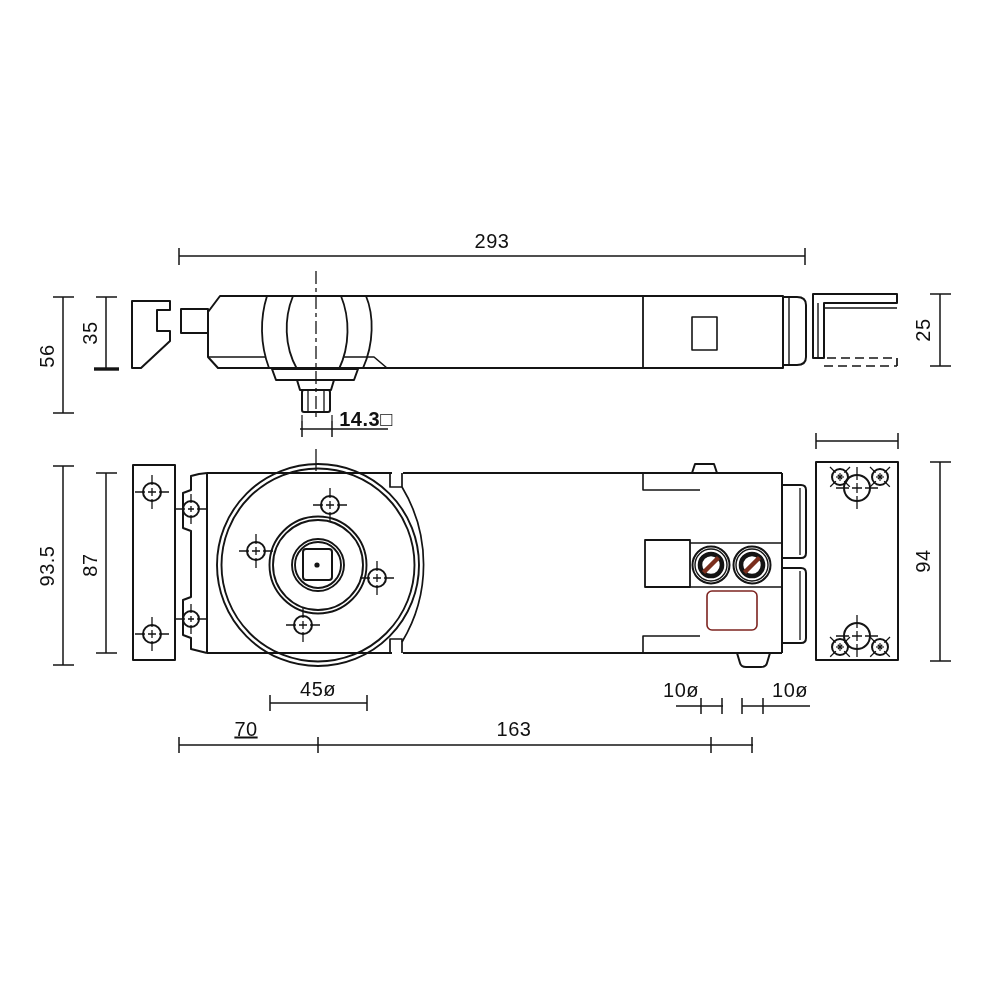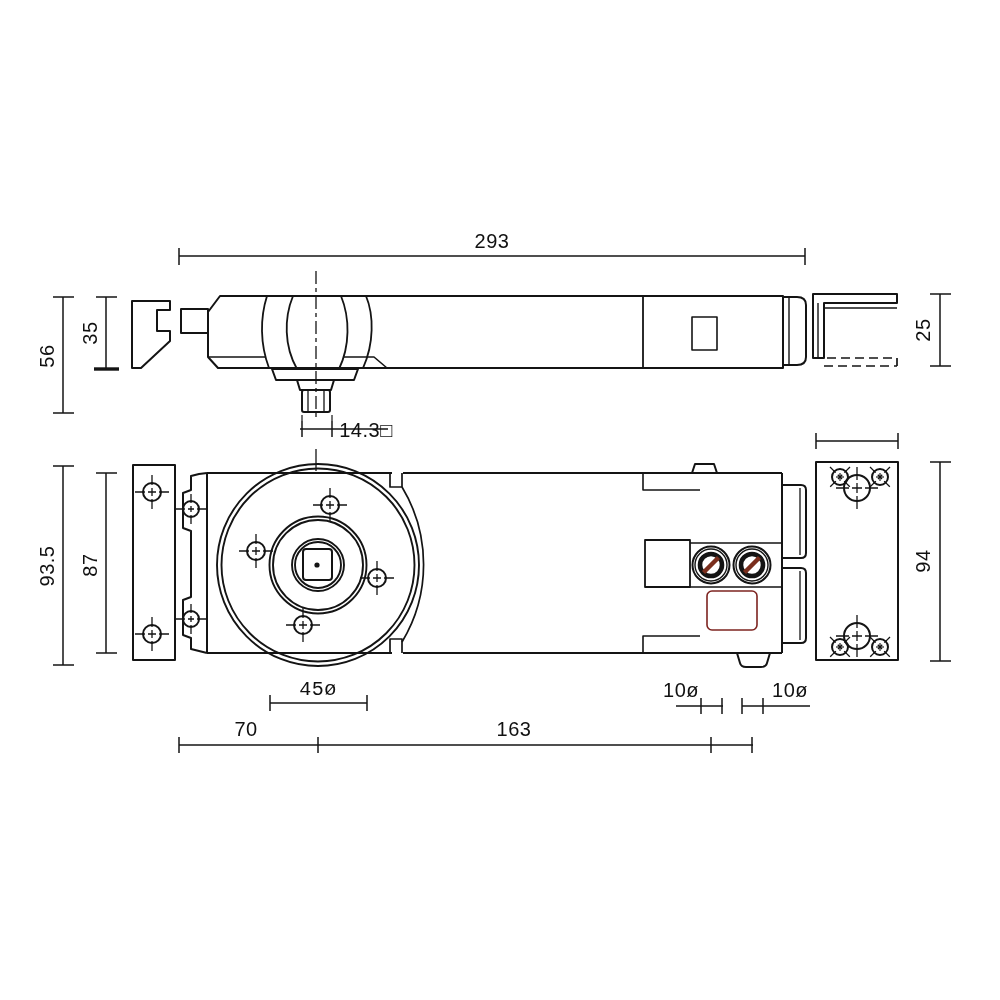--- a/index.html
+++ b/index.html
@@ -276,24 +276,24 @@
           <line x1="742" y1="706" x2="810" y2="706"></line>
           <line x1="742" y1="698" x2="742" y2="714"></line>
           <line x1="763" y1="698" x2="763" y2="714"></line>
         </g>
   </g>
 </svg>
 
 <div class="dim-label" style="left:492px;top:241px;">293</div>
 <div class="dim-label rot" style="left:47px;top:356px;">56</div>
 <div class="dim-label rot" style="left:90px;top:333px;">35</div>
-<div class="dim-label" style="left:366px;top:430px;">14.3□</div>
+<div class="dim-label" style="left:366px;top:419px;font-weight:bold;">14.3□</div>
 <div class="dim-label rot" style="left:923px;top:330px;">25</div>
 <div class="dim-label rot" style="left:47px;top:566px;">93.5</div>
 <div class="dim-label rot" style="left:90px;top:565px;">87</div>
 <div class="dim-label rot" style="left:923px;top:561px;">94</div>
-<div class="dim-label" style="left:318px;top:689px;font-family:Liberation Mono, monospace;">45ø</div>
-<div class="dim-label" style="left:246px;top:729px;">70</div>
+<div class="dim-label" style="left:318px;top:689px;">45ø</div>
+<div class="dim-label" style="left:246px;top:729px;text-decoration:underline;">70</div>
 <div class="dim-label" style="left:514px;top:729px;">163</div>
 <div class="dim-label" style="left:681px;top:690px;">10ø</div>
 <div class="dim-label" style="left:790px;top:690px;">10ø</div>
 
 </div>
 
 </body></html>

